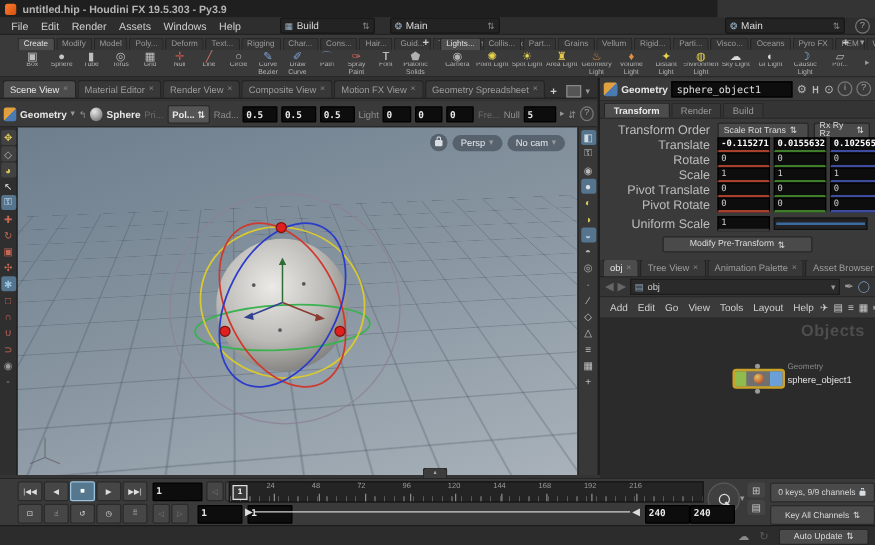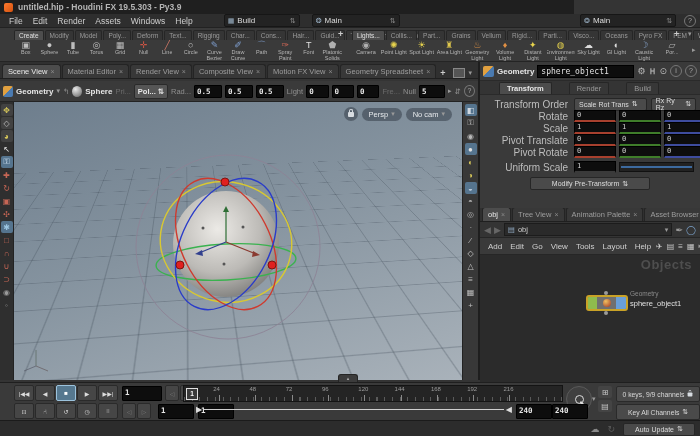--- a/index.html
+++ b/index.html
@@ -60,21 +60,21 @@
   #rstrip{left:462px;top:102px;width:16px;height:278px;background:#383838;border-left:1px solid #222;display:flex;flex-direction:column;align-items:center;padding-top:2px;box-sizing:border-box;gap:1px;}
   .sicon{width:12px;height:12px;display:flex;align-items:center;justify-content:center;font-size:8px;border-radius:2px;flex:0 0 auto;}
   .sicon.grp{background:#424242;}
   .sicon.active{background:#55748e;}
   
   #rpanel{left:478px;top:62px;width:222px;height:318px;background:#3a3a3a;border-left:2px solid #1e1e1e;box-sizing:border-box;}
   #phead{display:flex;align-items:center;gap:3px;height:18px;padding:0 3px;border-bottom:1px solid #2a2a2a;}
   #pname{flex:1;background:#0d0d0d;border:1px solid #000;color:#e0e0e0;font-size:8px;padding:1px 3px;font-family:"DejaVu Sans Mono",monospace;}
   .hicon{color:#b8b8b8;font-size:9px;}
   #ptabs{display:flex;align-items:flex-end;height:13px;padding-left:3px;border-bottom:1px solid #2a2a2a;background:#343434;}
-  .ptab{padding:1px 7px;font-size:7.5px;color:#9a9a9a;background:#373737;border:1px solid #262626;border-bottom:none;border-radius:2px 2px 0 0;margin-right:1px;margin-left:16px;}
+  .ptab{padding:1px 7px;font-size:7.5px;color:#9a9a9a;background:#373737;border:1px solid #262626;border-bottom:none;border-radius:2px 2px 0 0;margin-right:1px;}
   .ptab.active{background:#4c4c4c;color:#e8e8e8;font-weight:bold;}
   #pbody{position:relative;height:113px;background:#3a3a3a;padding-top:3px;box-sizing:border-box;}
   .prow{display:flex;align-items:center;height:12px;padding-right:4px;}
   .plabel{width:88px;text-align:right;color:#bdbdbd;font-size:10px;padding-right:6px;flex:0 0 auto;}
   .pf{width:36px;flex:0 0 auto;background:#0d0d0d;border:1px solid #000;border-bottom:2px solid #555;color:#cfcfcf;font-size:7px;padding:0 2px;height:9px;line-height:9px;margin-right:3px;font-family:"DejaVu Sans Mono",monospace;}
   .prow .pf:nth-of-type(2){border-bottom-color:#a8402e;}
   .prow .pf:nth-of-type(3){border-bottom-color:#3f7d2a;}
   .prow .pf:nth-of-type(4){border-bottom-color:#3e4c9e;}
   .prow.keyed .pf{color:#fff;font-weight:bold;}
   .ocombo{display:flex;align-items:center;background:#4a4a4a;border:1px solid #262626;border-radius:2px;height:11px;padding:0 4px;gap:3px;color:#ddd;font-size:7px;}
@@ -490,20 +490,27 @@
         <span class="ocombo" style="width:78px">
           <span>Scale Rot Trans</span>
           <span class="updn">⇅</span>
         </span>
         <span class="ocombo" style="width:44px;margin-left:4px">
           <span>Rx Ry Rz</span>
           <span class="updn">⇅</span>
         </span>
       </div>
       <div>
+          <div class="prow keyed">
+    <span class="plabel">Translate</span>
+    <span class="pf">-0.115271</span>
+    <span class="pf">0.0155632</span>
+    <span class="pf">0.102565</span>
+
+  </div>
           <div class="prow">
     <span class="plabel">Rotate</span>
     <span class="pf">0</span>
     <span class="pf">0</span>
     <span class="pf">0</span>
 
   </div>
           <div class="prow">
     <span class="plabel">Scale</span>
     <span class="pf">1</span>

